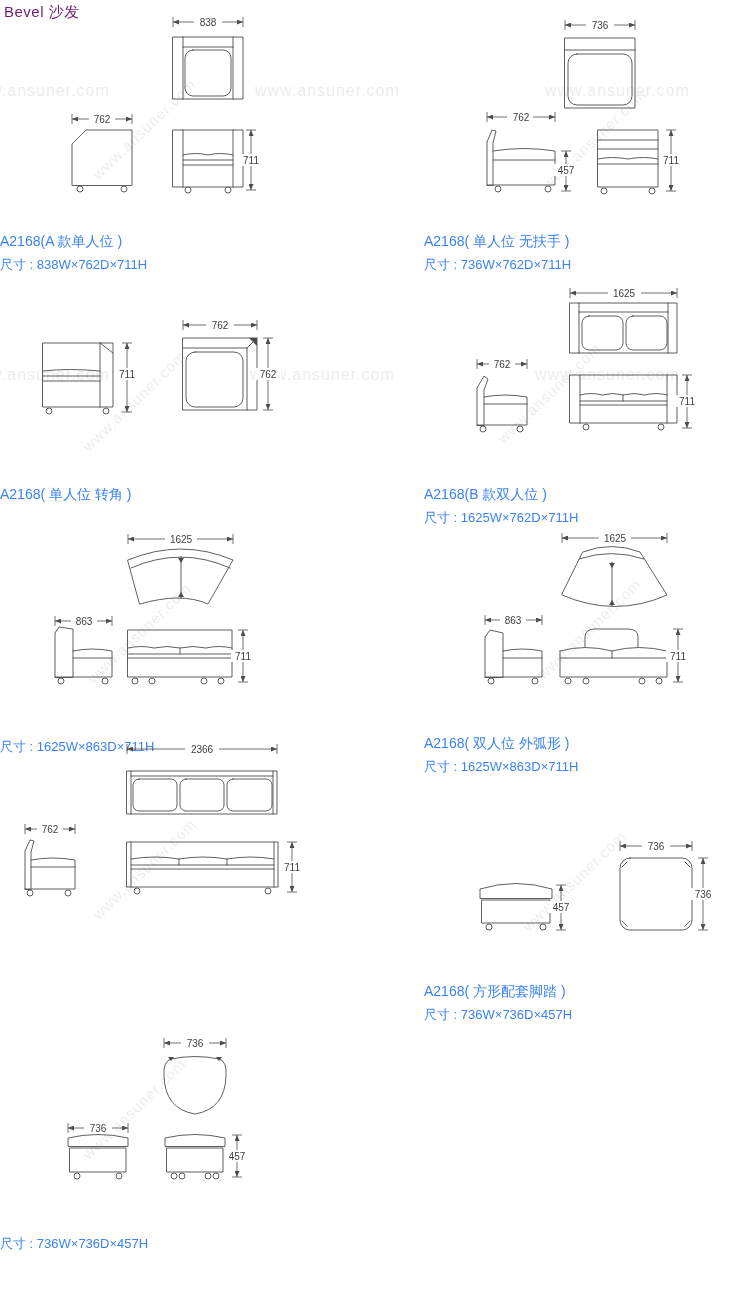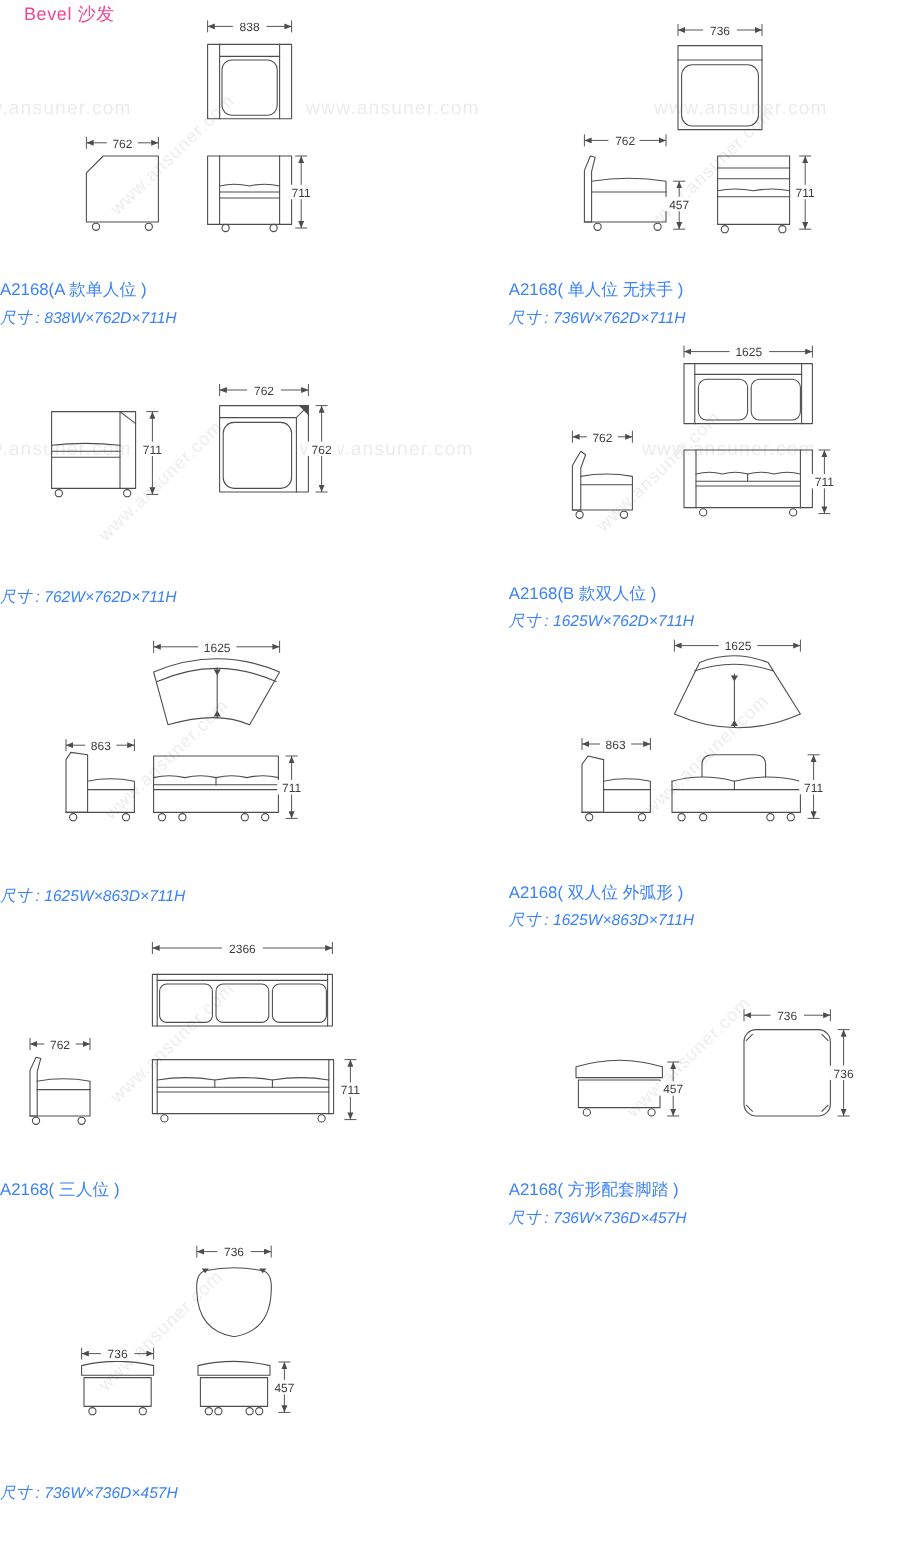--- a/index.html
+++ b/index.html
@@ -3,33 +3,33 @@
 <meta charset="utf-8">
 <style>
   html,body{margin:0;padding:0;}
   body{
     width:750px;height:1296px;position:relative;overflow:hidden;
     background:#ffffff;
     font-family:"Liberation Sans","DejaVu Sans",sans-serif;
   }
   .page-title{
     position:absolute;left:4px;top:3px;
-    font-size:15px;color:#ec4899;letter-spacing:.5px;margin-left:16px;
+    font-size:15px;color:#701a75;letter-spacing:.5px;
   }
   
   .wm{
     position:absolute;color:#ececec;font-size:16px;letter-spacing:1px;
     white-space:nowrap;user-select:none;
   }
   .wm.diag{transform:rotate(-44deg);transform-origin:left center;font-size:15px;color:#ededed;}
   
   .cell{position:absolute;}
   .caption{position:absolute;text-align:left;color:#3b82f6;margin-top:20px;}
   .p-name{font-size:14px;line-height:20px;white-space:pre;}
-  .p-size{font-size:13px;line-height:18px;margin-top:5px;white-space:pre;font-style:italic;}
+  .p-size{font-size:13px;line-height:18px;margin-top:5px;white-space:pre;}
   
   svg{display:block;overflow:visible;}
   .ln{stroke:#4d4d4d;stroke-width:.9;fill:none;stroke-linejoin:round;stroke-linecap:square;}
   .ft{stroke:#4d4d4d;stroke-width:.9;fill:#ffffff;}
   .dm{stroke:#4d4d4d;stroke-width:.8;fill:none;}
   .wb{fill:#ffffff;stroke:none;}
   .tri{fill:#4d4d4d;stroke:none;}
   .dt{font-family:"Liberation Sans","DejaVu Sans",sans-serif;font-size:10px;fill:#3d3d3d;}
 </style>
 </head>
@@ -212,21 +212,21 @@
     <g>
       <line class="dm" x1="233" y1="23" x2="243" y2="23"></line>
       <line class="dm" x1="233" y1="95" x2="243" y2="95"></line>
       <line class="dm" x1="238" y1="23" x2="238" y2="95" marker-start="url(#ar)" marker-end="url(#ar)"></line>
       <rect class="wb" x="226" y="53" width="25" height="12"></rect>
       <text class="dt" x="238" y="63" text-anchor="middle">762</text>
     </g>
   </svg>
 </div>
 <div class="caption" style="left:0;top:464px;width:332px">
-  <div class="p-size">尺寸 : 762W×762D×711H</div>
+  <div class="p-name">A2168( 单人位 转角 )</div>
 </div>
 
 <div class="cell" style="left:455px;top:285px">
   <svg width="295" height="200" viewBox="0 0 295 200">
     <g>
       <rect class="ln" x="115" y="18" width="107" height="50"></rect>
       <line class="ln" x1="124" y1="18" x2="124" y2="68"></line>
       <line class="ln" x1="213" y1="18" x2="213" y2="68"></line>
       <line class="ln" x1="124" y1="27" x2="213" y2="27"></line>
       <rect class="ln" x="127" y="31" width="41" height="34" rx="7"></rect>
@@ -380,21 +380,21 @@
       <rect class="wb" x="211" y="125" width="25" height="12"></rect>
       <text class="dt" x="223" y="135" text-anchor="middle">711</text>
     </g>
   </svg>
 </div>
 <div class="caption" style="left:424px;top:713px;width:332px">
   <div class="p-name">A2168( 双人位 外弧形 )</div>
   <div class="p-size">尺寸 : 1625W×863D×711H</div>
 </div>
 
-<div class="cell" style="left:0;top:775px">
+<div class="cell" style="left:0;top:734px">
   <svg width="345" height="195" viewBox="0 0 345 195">
     <g>
       <rect class="ln" x="127" y="37" width="150" height="43"></rect>
       <line class="ln" x1="131" y1="37" x2="131" y2="80"></line>
       <line class="ln" x1="273" y1="37" x2="273" y2="80"></line>
       <line class="ln" x1="131" y1="42" x2="273" y2="42"></line>
       <rect class="ln" x="133" y="45" width="44" height="32" rx="6"></rect>
       <rect class="ln" x="180" y="45" width="44" height="32" rx="6"></rect>
       <rect class="ln" x="227" y="45" width="45" height="32" rx="6"></rect>
     </g>
@@ -434,21 +434,20 @@
     <g>
       <line class="dm" x1="287" y1="108" x2="297" y2="108"></line>
       <line class="dm" x1="287" y1="158" x2="297" y2="158"></line>
       <line class="dm" x1="292" y1="108" x2="292" y2="158" marker-start="url(#ar)" marker-end="url(#ar)"></line>
       <rect class="wb" x="280" y="127" width="25" height="12"></rect>
       <text class="dt" x="292" y="137" text-anchor="middle">711</text>
     </g>
   </svg>
 </div>
 <div class="caption" style="left:0;top:961px;width:330px">
-  <div class="p-name">A2168( 三人位 )</div>
 </div>
 
 <div class="cell" style="left:455px;top:815px">
   <svg width="295" height="145" viewBox="0 0 295 145">
     <g>
       <path class="ln" d="M25,83 V74 Q61,63 97,74 V83 Z"></path>
       <rect class="ln" x="27" y="85" width="68" height="23"></rect>
       <circle class="ft" cx="34" cy="112" r="3"></circle>
       <circle class="ft" cx="88" cy="112" r="3"></circle>
     </g>

